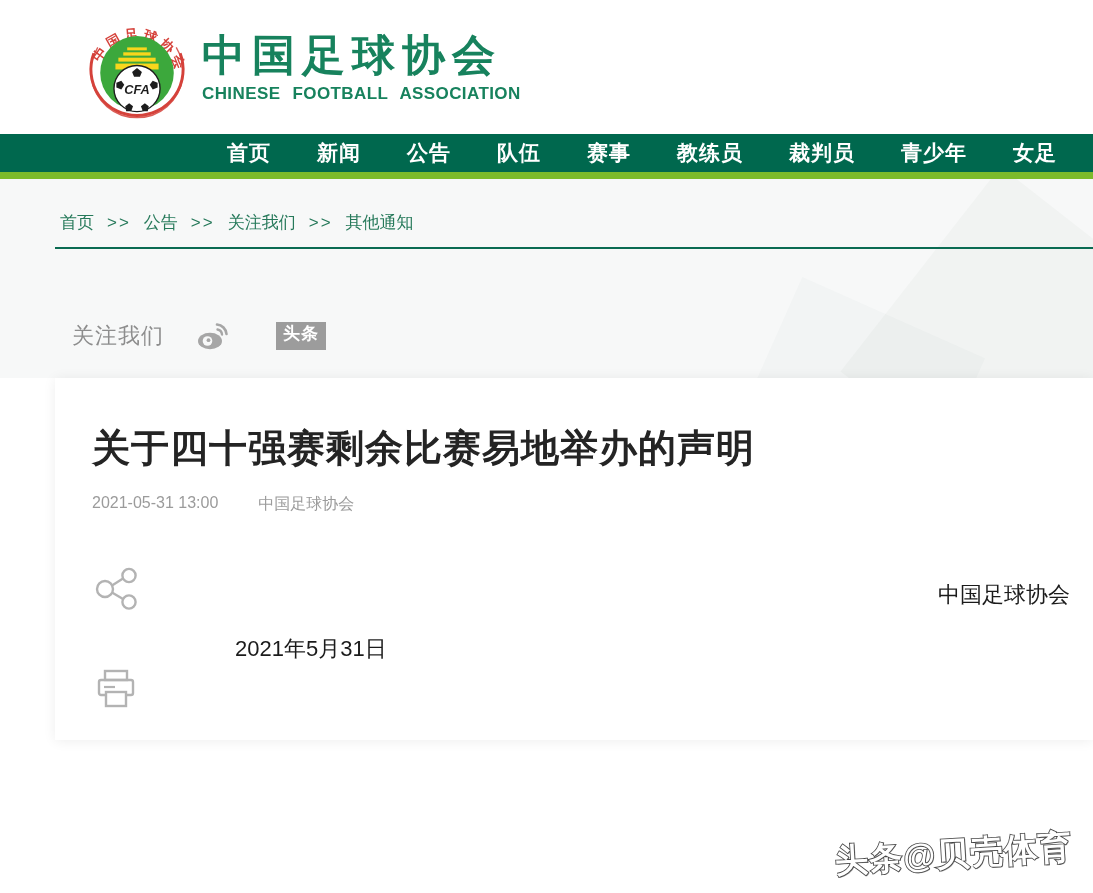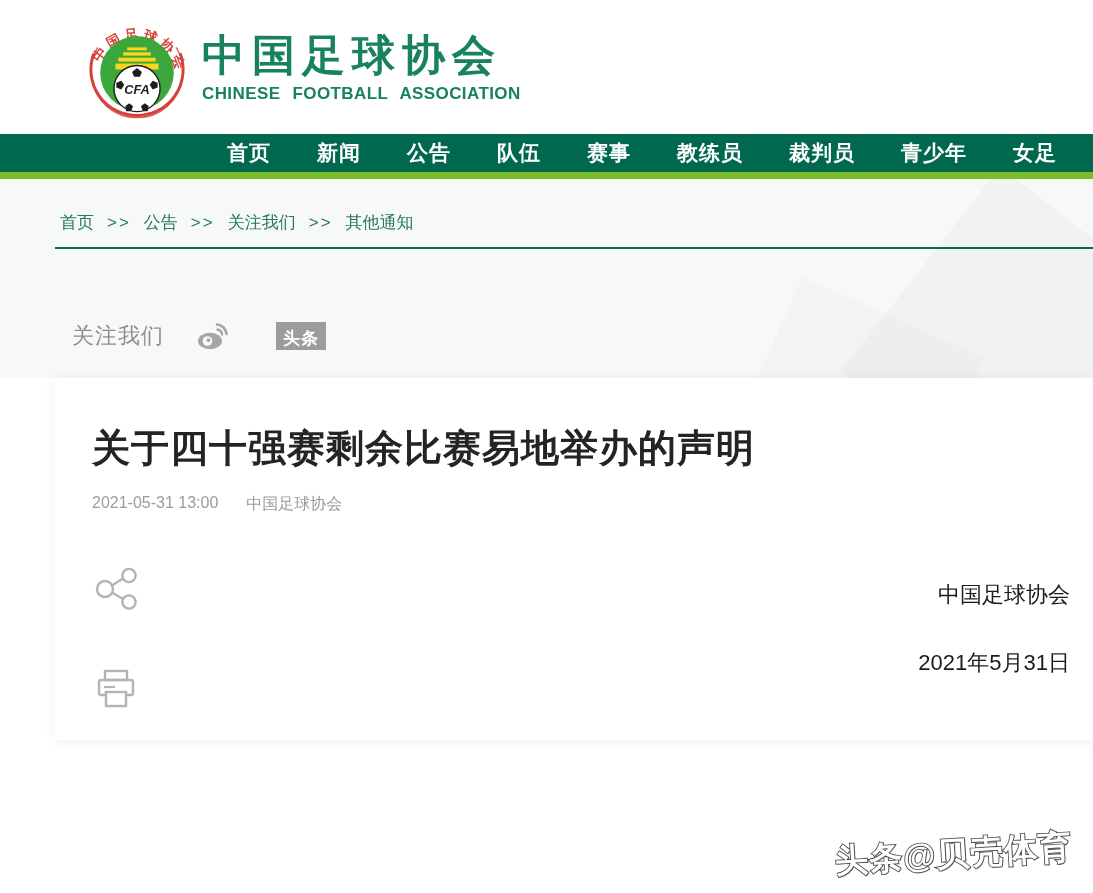--- a/index.html
+++ b/index.html
@@ -31,40 +31,40 @@
   .bg-shape.s2 { width:200px; height:200px; right:140px; top:130px; transform:rotate(24deg); background:rgba(90,100,95,0.028); }
   .breadcrumb { position:absolute; left:60px; top:32px; display:flex; align-items:center; font-size:17px; color:#26795A; z-index:2; }
   .breadcrumb a { color:#26795A; text-decoration:none; cursor:pointer; }
   .breadcrumb .sep { margin:0 13px; letter-spacing:2px; color:#26795A; }
   .bc-divider { position:absolute; left:55px; right:0; top:68px; height:2px; background:#0A6B52; z-index:2; }
   .follow-row { position:absolute; left:72px; top:136px; height:42px; display:flex; align-items:center; z-index:2; }
   .follow-label { font-size:22px; color:#8d8d8d; letter-spacing:1px; }
   .weibo-btn { margin-left:32px; width:34px; height:34px; cursor:pointer; }
   .toutiao-btn {
     margin-left:46px; width:50px; height:28px; background:#9c9c9c; color:#fff;
-    font-size:17px; font-weight:bold; display:flex; align-items:flex-end; justify-content:center;
+    font-size:17px; font-weight:bold; display:flex; align-items:flex-start; justify-content:center;
     cursor:pointer; letter-spacing:1px;
   }
 
   
   .card {
     position:relative; margin-left:55px; width:1038px; height:362px;
     background:#ffffff; box-shadow:0 1px 12px rgba(0,0,0,0.07);
     padding-top:48px; z-index:3;
   }
   .article-title { margin-left:37px; font-size:38px; line-height:44px; font-weight:bold; color:#242424; letter-spacing:1px; }
-  .article-meta { margin:24px 0 0 37px; display:flex; gap:28px; font-size:16px; color:#9b9b9b; }
+  .article-meta { margin:24px 0 0 37px; display:flex; gap:40px; font-size:16px; color:#9b9b9b; }
   .content-row { display:flex; margin-top:52px; }
   .tool-rail { width:180px; padding-left:40px; flex:0 0 auto; }
   .tool-btn { display:block; background:none; border:none; padding:0; cursor:pointer; }
   .tool-btn + .tool-btn { margin-top:54px; }
   .body-col { width:835px; flex:0 0 auto; }
   .body-text { font-size:22px; line-height:40px; color:#1b1b1b; text-align:justify; text-indent:60px; }
   .sig-line { margin-top:14px; text-align:right; font-size:22px; line-height:28px; color:#1b1b1b; }
-  .sig-date { margin-top:40px; text-align:right; font-size:22px; line-height:28px; color:#1b1b1b; }
+  .sig-date { margin-top:26px; font-size:22px; line-height:28px; color:#1b1b1b; }
 
   
   .photo-watermark {
     position:absolute; right:21px; bottom:16px; z-index:6;
     font-size:33px; font-weight:bold; color:#ffffff; letter-spacing:1px;
     -webkit-text-stroke:1.7px #4a4a4a; paint-order:stroke fill;
     text-shadow:1px 1px 0 rgba(60,60,60,0.45);
     transform:rotate(-3.5deg); white-space:nowrap;
   }
 </style>

